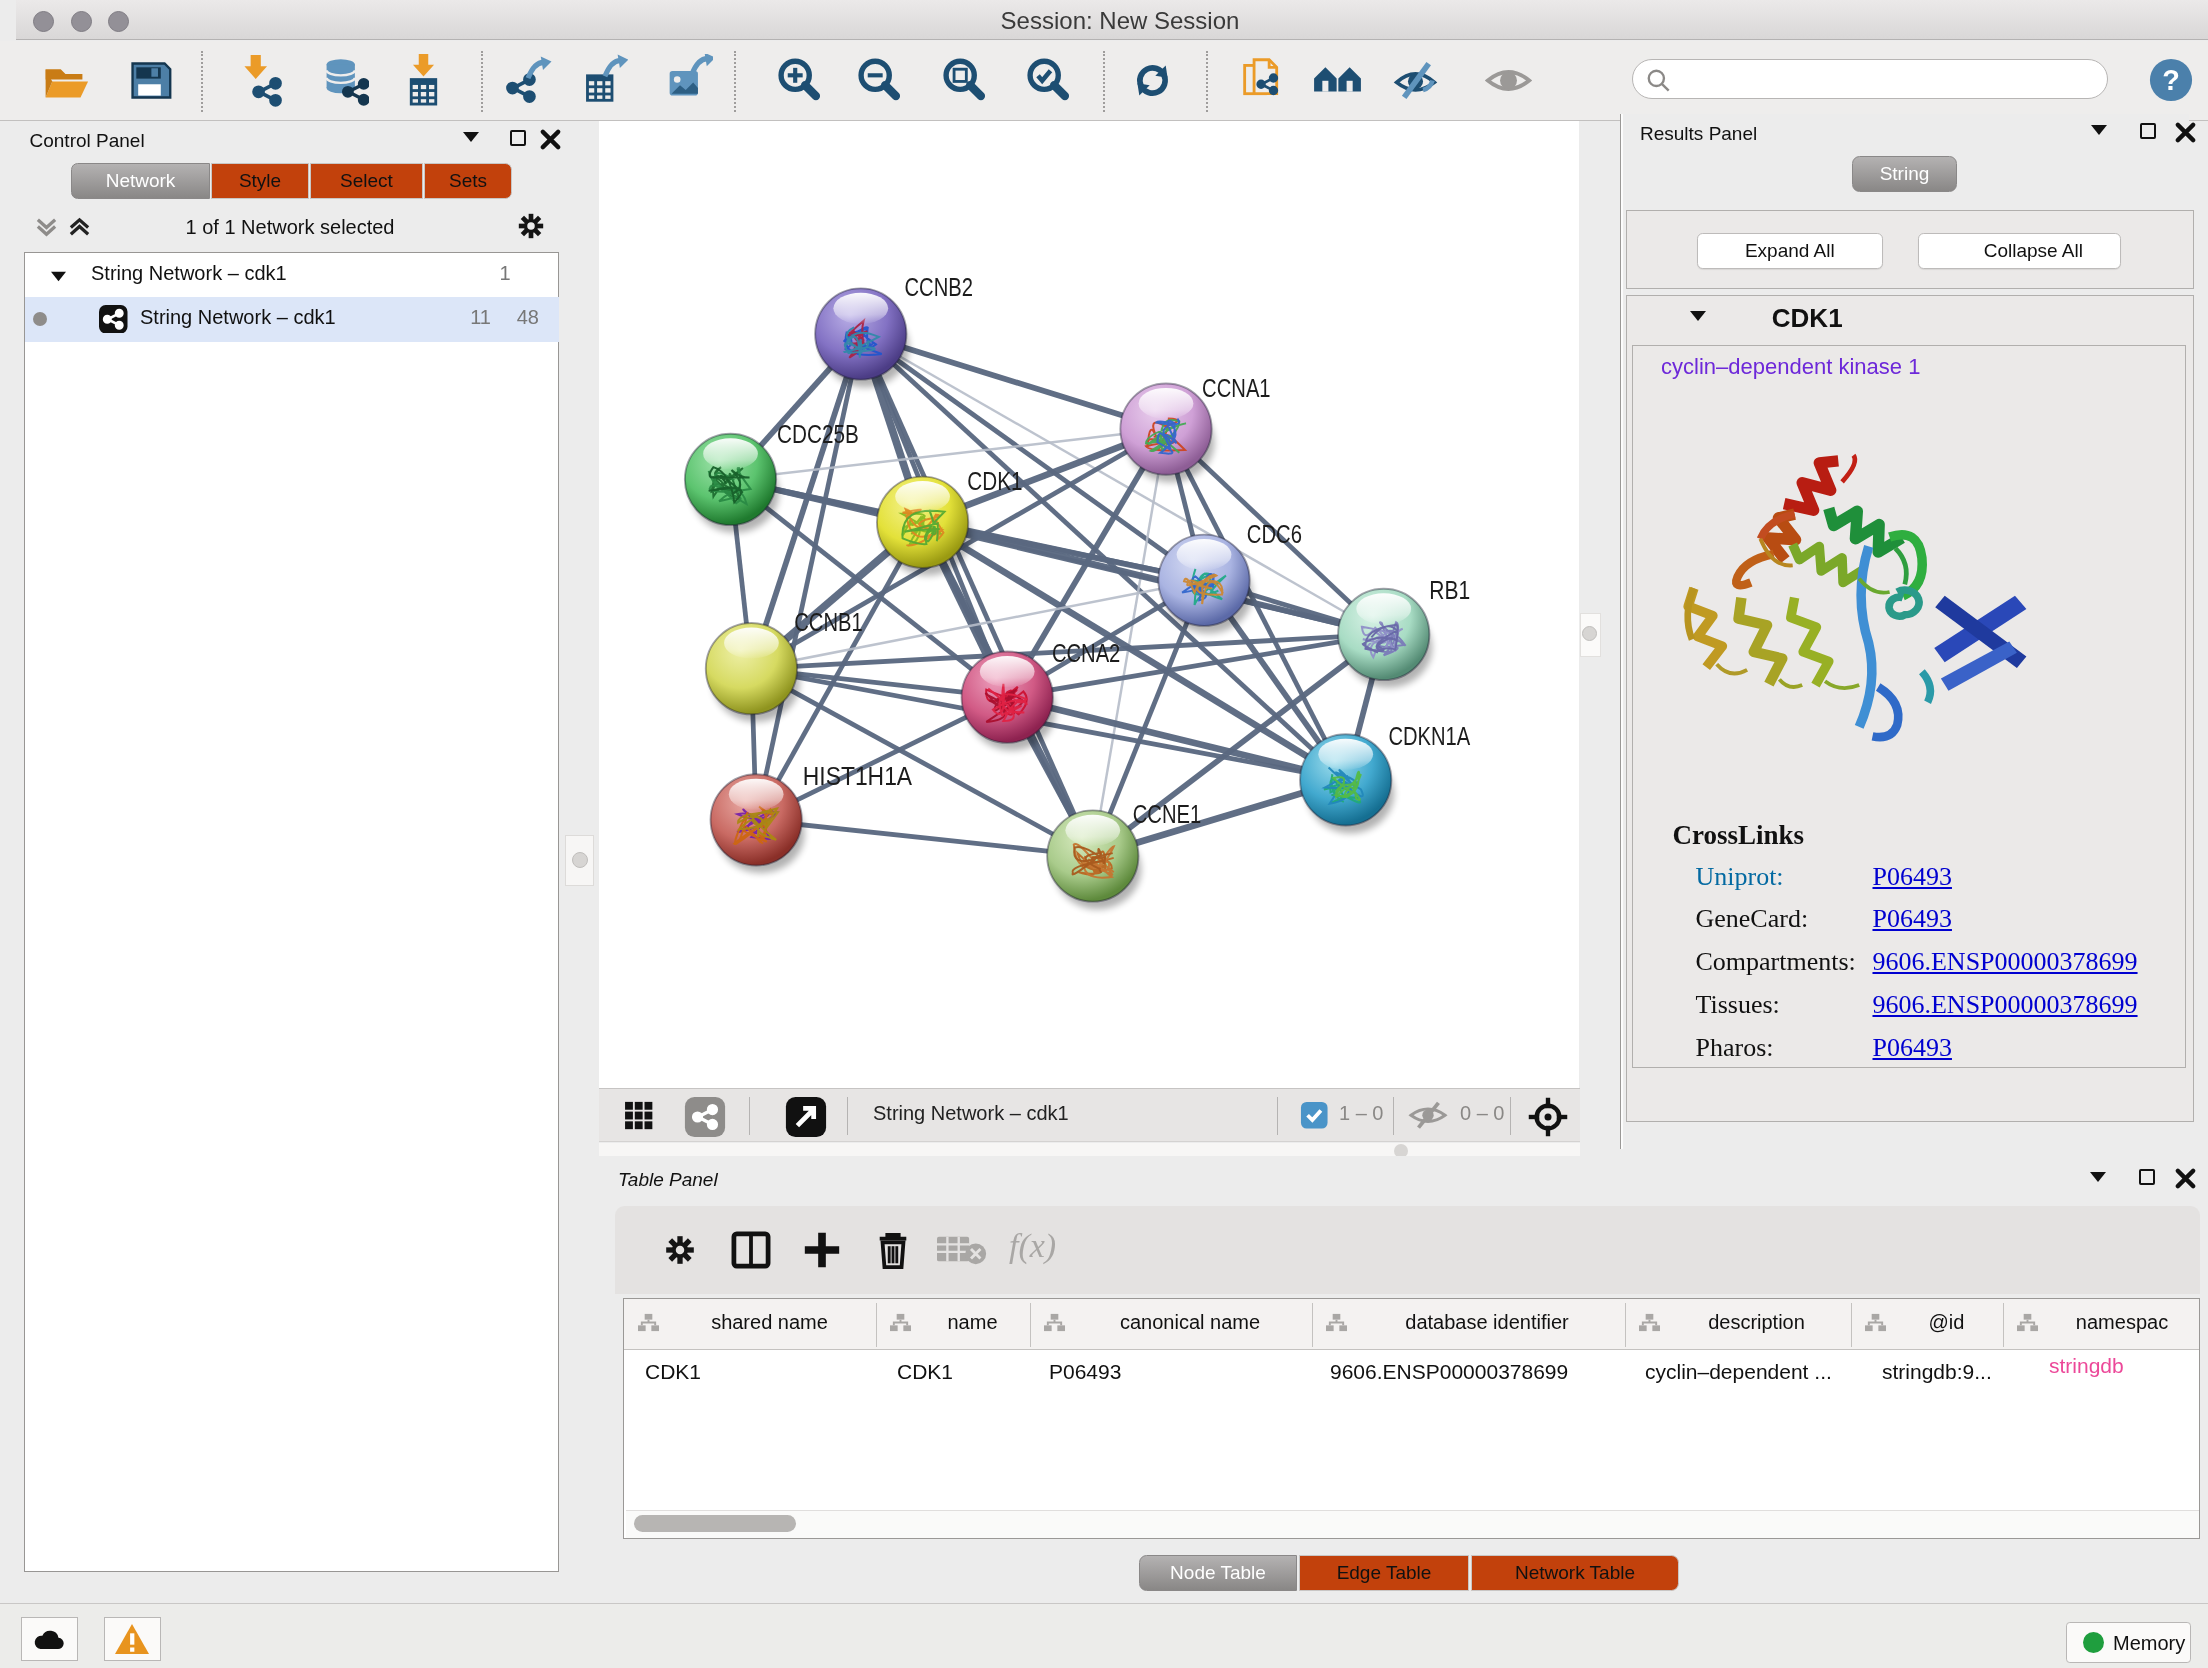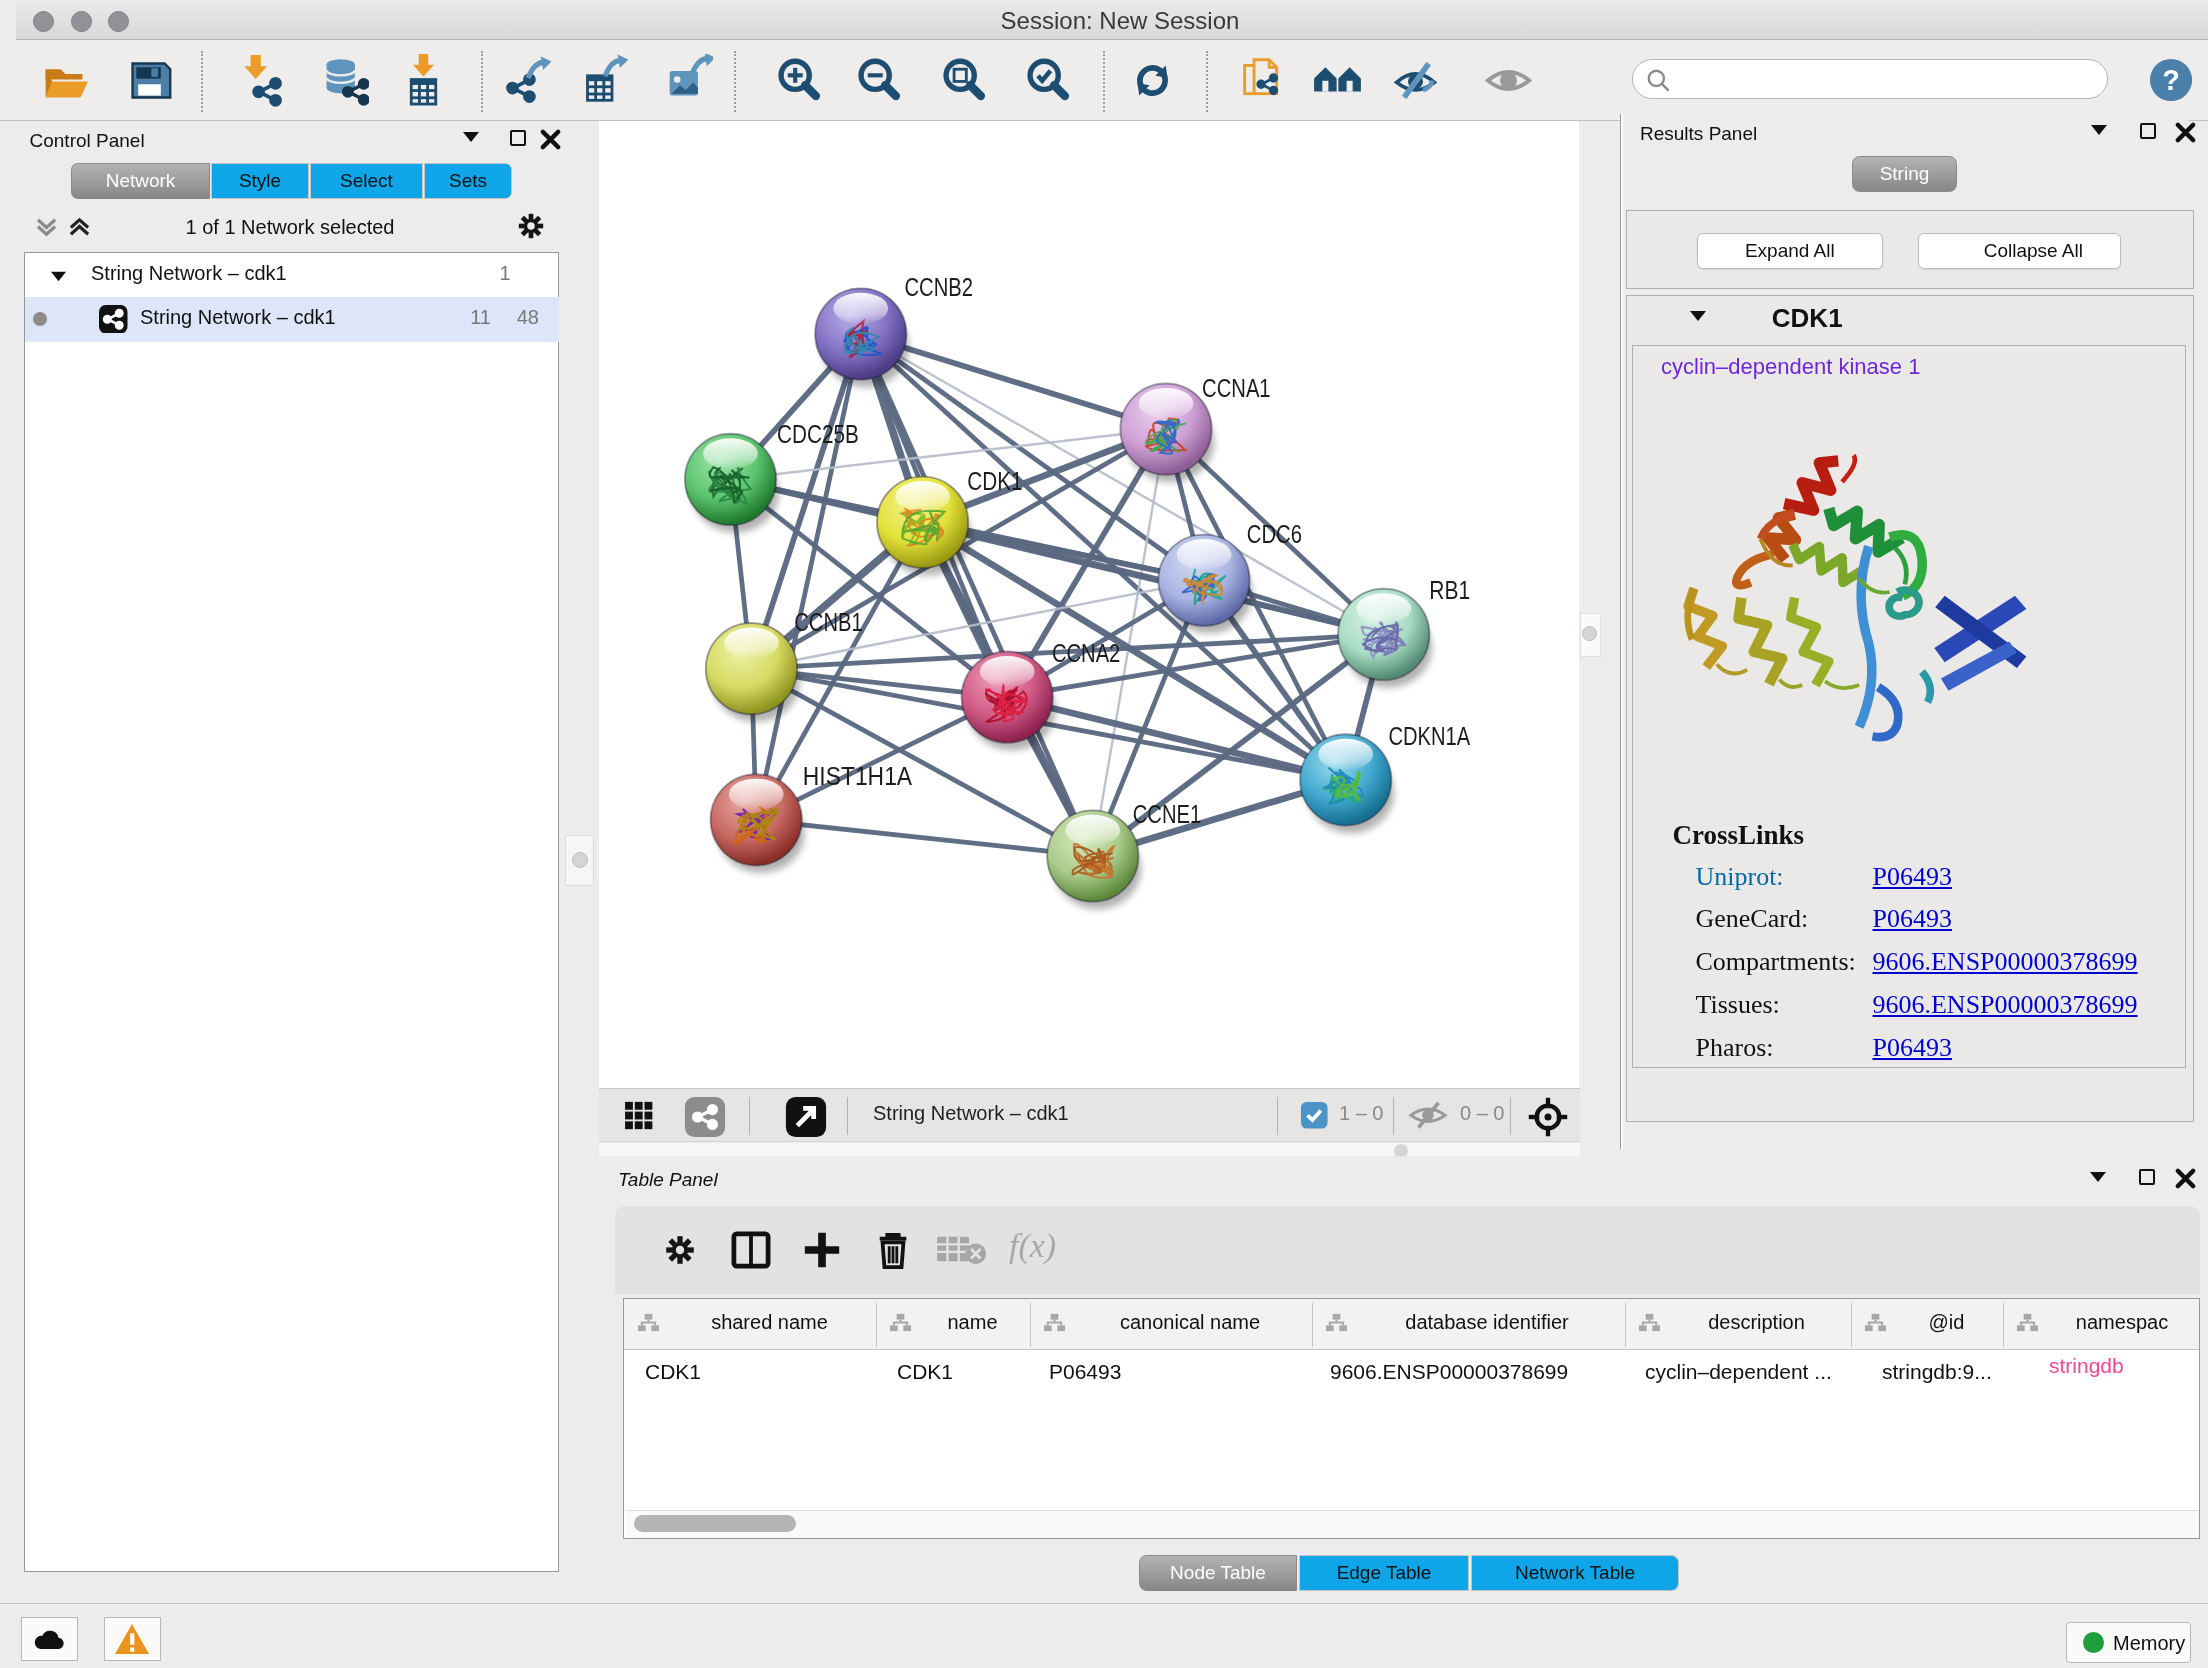--- a/index.html
+++ b/index.html
@@ -5,21 +5,21 @@
 .abs{position:absolute;}
 .titlebar{position:absolute;left:16px;top:0;width:2208px;height:40px;background:linear-gradient(#ebe9e9,#d9d7d7);border-bottom:1px solid #b4b2b2;}
 .tl{position:absolute;top:10.5px;width:21px;height:21px;border-radius:50%;background:#939097;border:1px solid #7f7c83;}
 .title{position:absolute;top:6.7px;width:100%;text-align:center;font-size:24px;color:#3a3a3a;}
 .toolbar{position:absolute;left:0;top:41px;width:2208px;height:80px;background:#eeedec;border-bottom:1px solid #c2c0bf;}
 .tsep{position:absolute;top:9.5px;height:61px;width:0;border-left:2.9px dotted #9f9d9c;}
 .searchbox{position:absolute;left:1632px;top:18px;width:476px;height:40px;background:#fff;border:1px solid #b7b5b4;border-radius:20px;}
 .panel-title{font-size:19px;color:#111;}
 .ptri{width:0;height:0;border-left:8.6px solid transparent;border-right:8.6px solid transparent;border-top:10.5px solid #111;display:inline-block;}
 .psq{width:16px;height:16px;border:2.4px solid #111;border-radius:1.9px;display:inline-block;}
-.tab{position:absolute;height:36px;background:#0ea5e9;border:1px solid #c8c6c5;font-size:19px;color:#111;text-align:center;display:flex;align-items:center;justify-content:center;}
+.tab{position:absolute;height:36px;background:#c2410c;border:1px solid #c8c6c5;font-size:19px;color:#111;text-align:center;display:flex;align-items:center;justify-content:center;}
 .tabsel{background:linear-gradient(#b4b2b2,#898786);color:#fff;border-color:#8a8888;}
 .btn{position:absolute;background:#fff;border:1px solid #bdbbba;border-radius:5.7px;font-size:19px;color:#111;display:flex;align-items:center;justify-content:center;box-shadow:0 1px 1px rgba(0,0,0,0.08);}
 a.lnk{color:#0000d0;text-decoration:underline;}
 </style></head><body>
 
 <div class="titlebar">
 <div class="tl" style="left:17px;"></div>
     <div class="tl" style="left:55px;"></div>
     <div class="tl" style="left:92px;"></div>
 <div class="title">Session: New Session</div>

